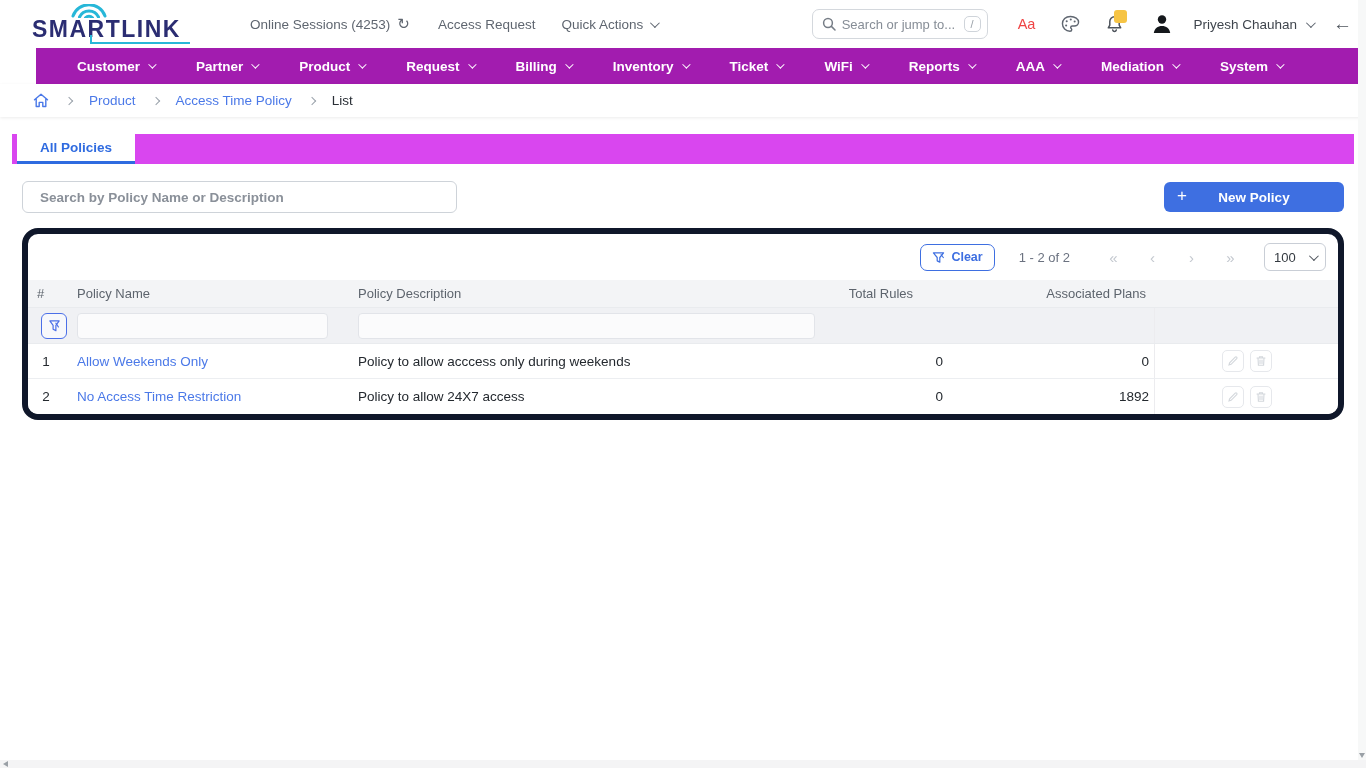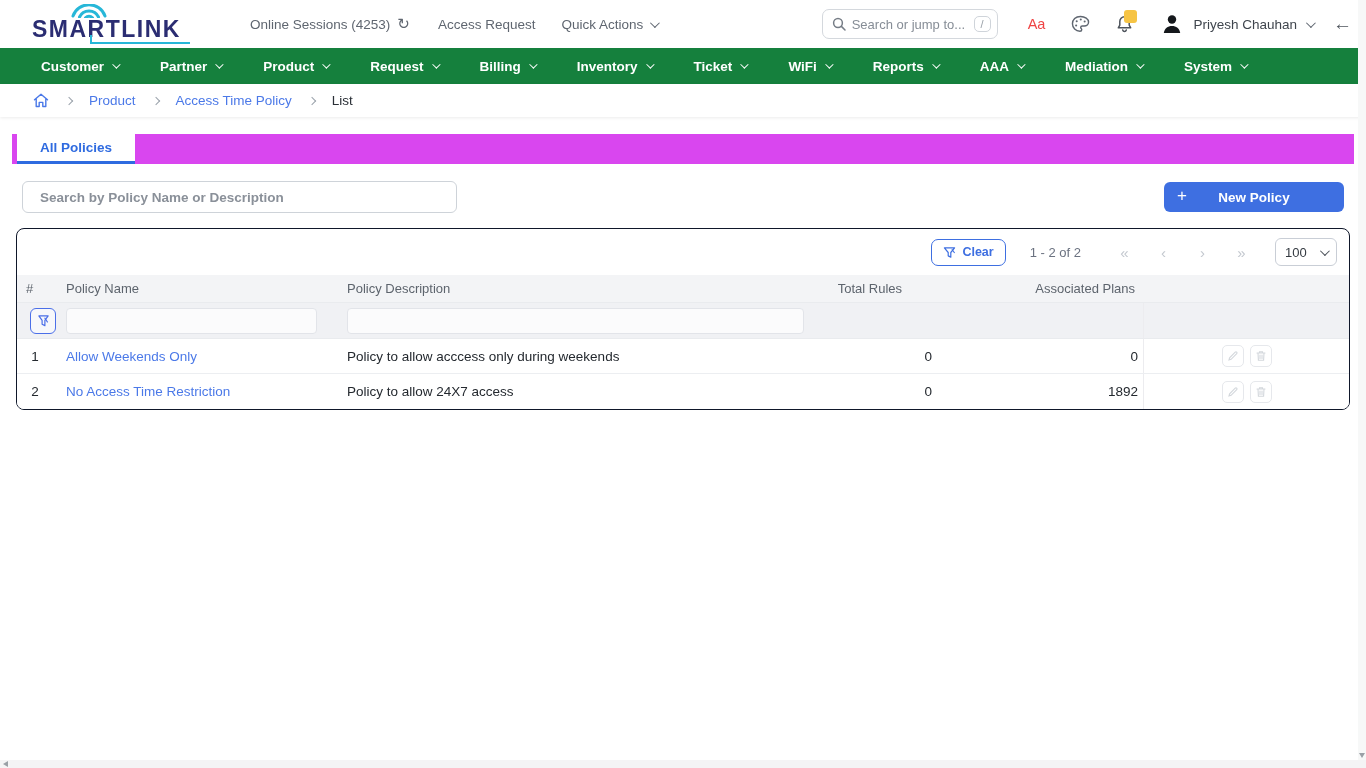--- a/index.html
+++ b/index.html
@@ -21,25 +21,25 @@
   .chev { display:inline-block; width:7px; height:7px; border-right:1.6px solid #5f6670; border-bottom:1.6px solid #5f6670; transform:rotate(45deg) translateY(-2px); }
   .spacer { flex:1; }
   .searchbox { display:flex; align-items:center; width:176px; height:30px; border:1px solid #d4d8dd; border-radius:7px; padding:0 6px 0 9px; gap:6px; }
   .searchbox input { border:none; outline:none; flex:1; min-width:0; font-size:13px; color:#3c4149; font-family:"Liberation Sans",sans-serif; }
   .searchbox input::placeholder { color:#868d96; }
   .kbd { border:1px solid #cfd4da; border-radius:5px; color:#9aa1a9; font-size:11px; padding:1px 6px; }
   .aa { margin-left:30px; color:#ef4444; font-size:14.5px; cursor:pointer; }
   .hicon { margin-left:26px; cursor:pointer; display:flex; align-items:center; position:relative; }
   .bell-badge { position:absolute; right:-4px; top:-5px; width:13px; height:13px; background:#f6c445; border-radius:3px; }
   .avatar { margin-left:28px; }
-  .uname { margin-left:10px; color:#3f454d; font-size:13.5px; cursor:pointer; display:flex; align-items:center; gap:9px; }
+  .uname { margin-left:20px; color:#3f454d; font-size:13.5px; cursor:pointer; display:flex; align-items:center; gap:9px; }
   .back { margin-left:20px; font-size:19px; color:#4d535b; cursor:pointer; }
 
   
-  .nav { display:flex; align-items:center; height:36px; background:#15803d; padding-left:20px; }
+  .nav { display:flex; align-items:center; height:36px; background:#a21caf; padding-left:20px;margin-left:36px; }
   .nav-item { display:flex; align-items:center; gap:8px; padding:0 21px; color:#fff; font-size:13.5px; font-weight:600; height:100%; cursor:pointer; }
   .nav-item .chev { border-color:#fff; width:6px; height:6px; }
 
   
   .crumbs { display:flex; align-items:center; height:33px; padding-left:33px; gap:17px; background:#fff; box-shadow:0 1px 3px rgba(0,0,0,.08); position:relative; z-index:4; }
   .crumb-sep { display:inline-block; width:6px; height:6px; border-right:1.5px solid #9aa2ab; border-top:1.5px solid #9aa2ab; transform:rotate(45deg); }
   .crumb-link { color:#4b79e8; font-size:13.5px; cursor:pointer; }
   .crumb-current { color:#2a2f36; font-size:13.5px; }
 
   
@@ -47,21 +47,21 @@
   .tab-active { margin-left:5px; background:#fff; color:#2f6be0; font-size:13.5px; font-weight:600; display:flex; align-items:center; padding:0 23px; border-bottom:3px solid #2f6be0; cursor:pointer; }
 
   
   .controls { display:flex; align-items:center; justify-content:space-between; margin:17px 22px 0; }
   .policy-search { width:435px; height:32px; border:1px solid #ced3d9; border-radius:6px; padding:0 17px; font-size:13.5px; color:#be185d; outline:none; font-family:"Liberation Sans",sans-serif;font-weight:bold; }
   .policy-search::placeholder { color:#8a9099; }
   .btn-primary { position:relative; width:180px; height:30px; background:#3e6fe1; border:none; border-radius:6px; color:#fff; font-size:13.5px; font-weight:600; cursor:pointer; font-family:"Liberation Sans",sans-serif; }
   .btn-plus { position:absolute; left:13px; top:4px; font-size:17px; font-weight:400; }
 
   
-  .card { margin:15px 16px 0; border:1px solid #0f172a; border-radius:8px; overflow:hidden; background:#fff; }
+  .card { margin:15px 22px 0; border:6px solid #0f172a; border-radius:16px; overflow:hidden; background:#fff; }
   .grid-toolbar { display:flex; align-items:center; justify-content:flex-end; height:46px; padding-right:12px; gap:24px; }
   .btn-clear { display:flex; align-items:center; gap:6px; height:27px; padding:0 11px; border:1px solid #3e6fe1; border-radius:7px; background:#fff; color:#3e6fe1; font-size:12.5px; font-weight:600; cursor:pointer; font-family:"Liberation Sans",sans-serif; }
   .range { color:#6b7280; font-size:13px; }
   .pager { display:flex; align-items:center; }
   .pg { width:39px; text-align:center; color:#c3c8cf; font-size:15px; cursor:pointer; user-select:none; }
   .pagesize { display:flex; align-items:center; justify-content:space-between; width:62px; height:28px; border:1px solid #c9ced6; border-radius:6px; padding:0 9px; margin-left:14px; cursor:pointer; }
   .pagesize span { font-size:13px; color:#343a41; }
   .pagesize .chev { border-color:#4d535b; }
 
   .tr { display:grid; grid-template-columns:40px 282px 487px 114px 203px 1fr; align-items:center; }

